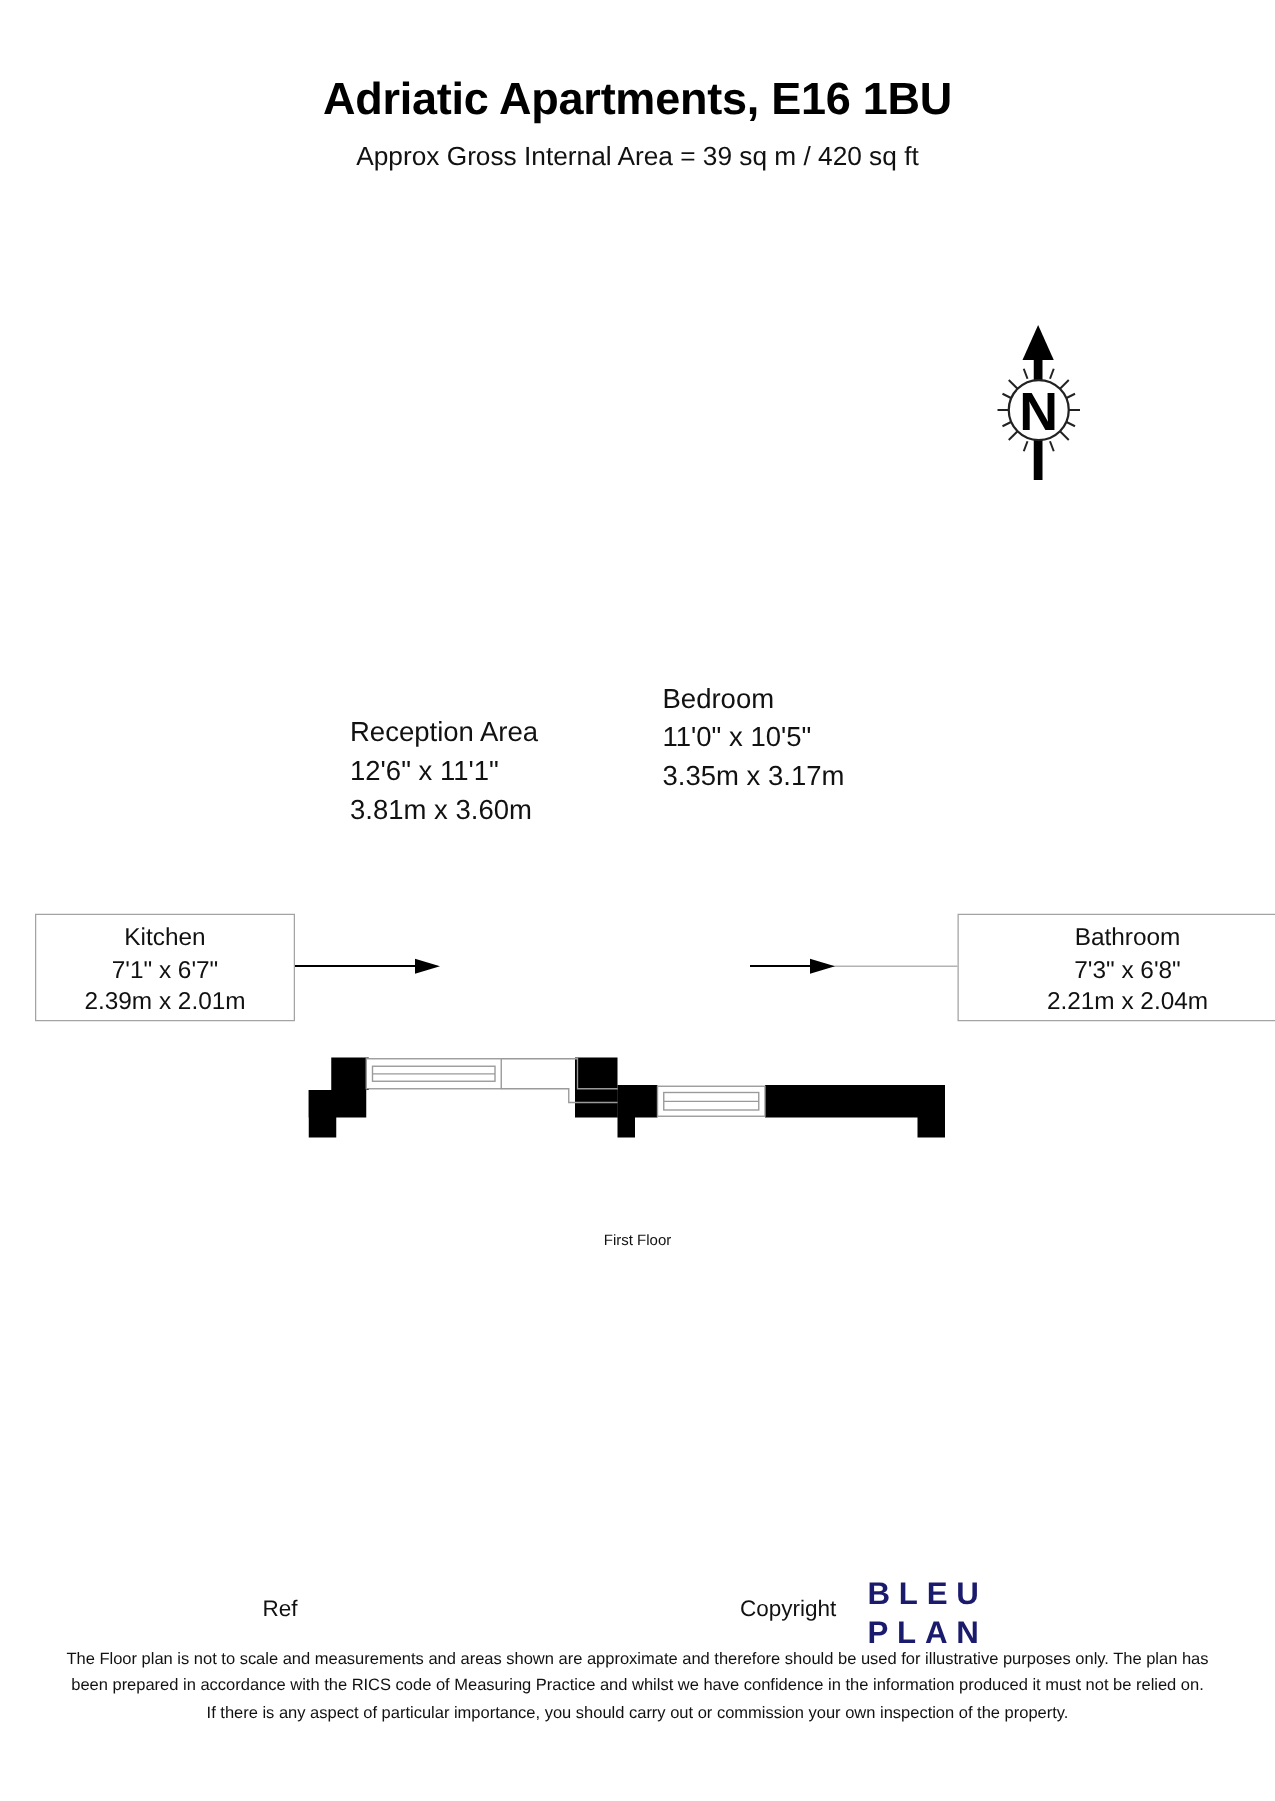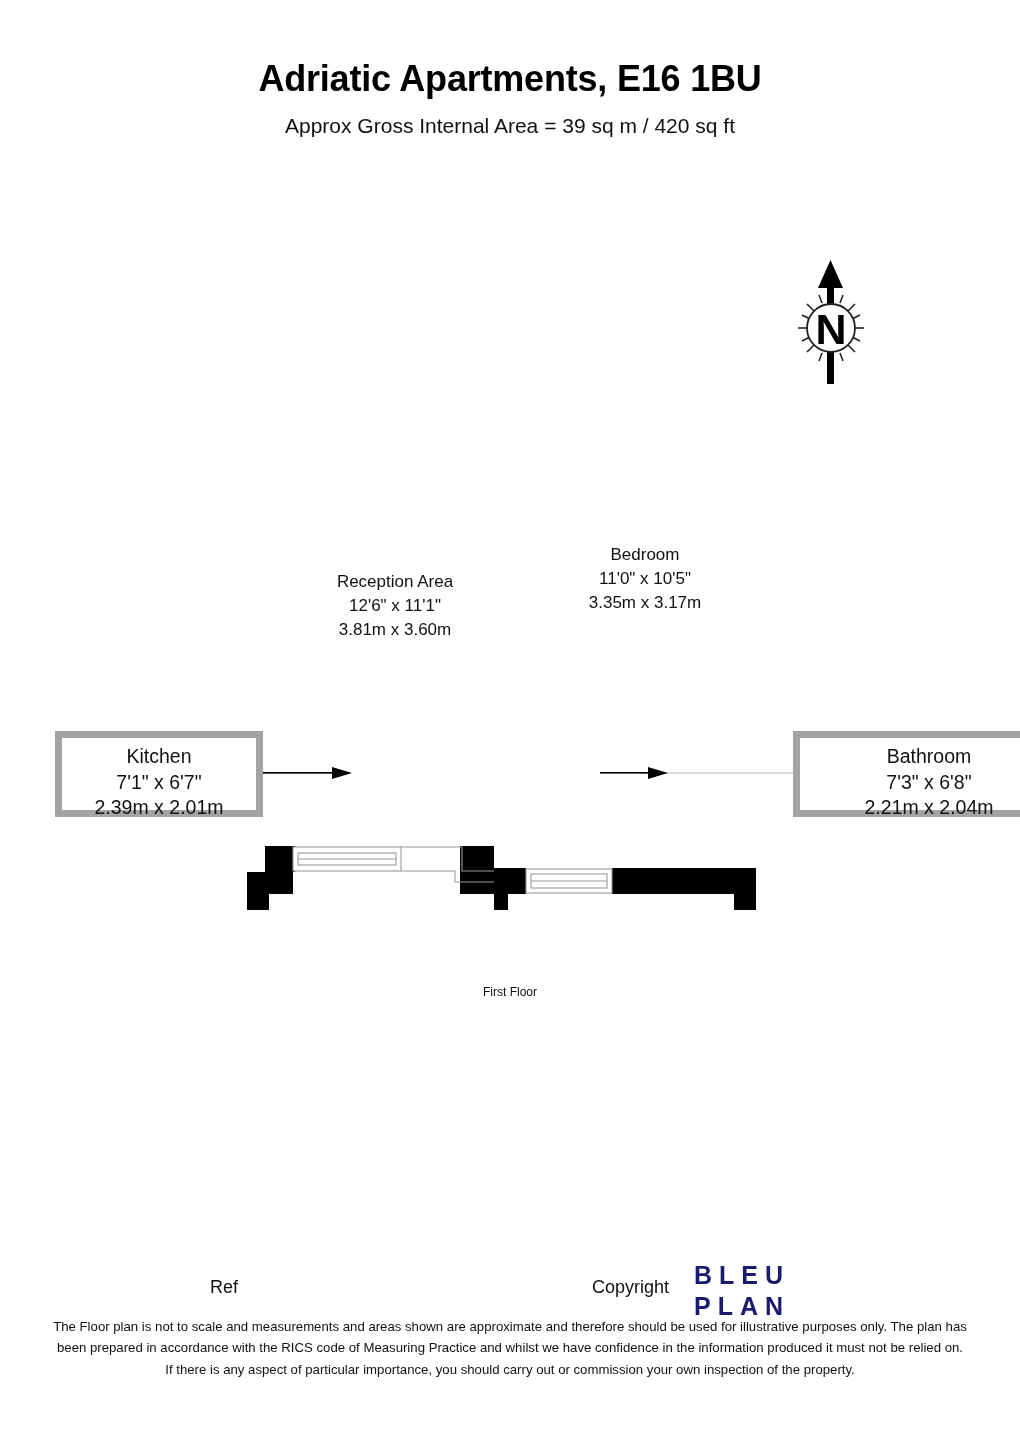--- a/index.html
+++ b/index.html
@@ -55,29 +55,28 @@
     position: absolute;
     left: 0px;
     top: 410px;
     width: 1020px;
     height: 500px;
   }
 
   
   .callout {
     position: absolute;
-    border: 7px solid #a3a3a3;
+    border: 1px solid #a3a3a3;
     background: #ffffff;
     text-align: center;
     padding: 6px 8px 8px 8px;
     box-sizing: border-box;
     line-height: 1.32;
     font-size: 19.5px;
     color: #111;
-    margin-left: 27px;
   }
   .callout .cname { display: block; }
   .callout .cimp  { display: block; }
   .callout .cmet  { display: block; }
 
   #callout-kitchen {
     left: 28px;
     top: 731px;
     width: 208px;
     height: 86px;
@@ -85,22 +84,21 @@
   #callout-bathroom {
     left: 766px;
     top: 731px;
     width: 272px;
     height: 86px;
   }
 
   
   .room-label {
     position: absolute;
-    text-align: center;
-    font-size: 17px;
+    font-size: 22px;
     line-height: 1.42;
     color: #111;
     white-space: nowrap;
   }
   #label-reception { left: 280px; top: 570px; width: 230px; }
   #label-bedroom   { left: 530px; top: 543px; width: 230px; }
 
   #floor-caption {
     position: absolute;
     left: 0; top: 985px;

